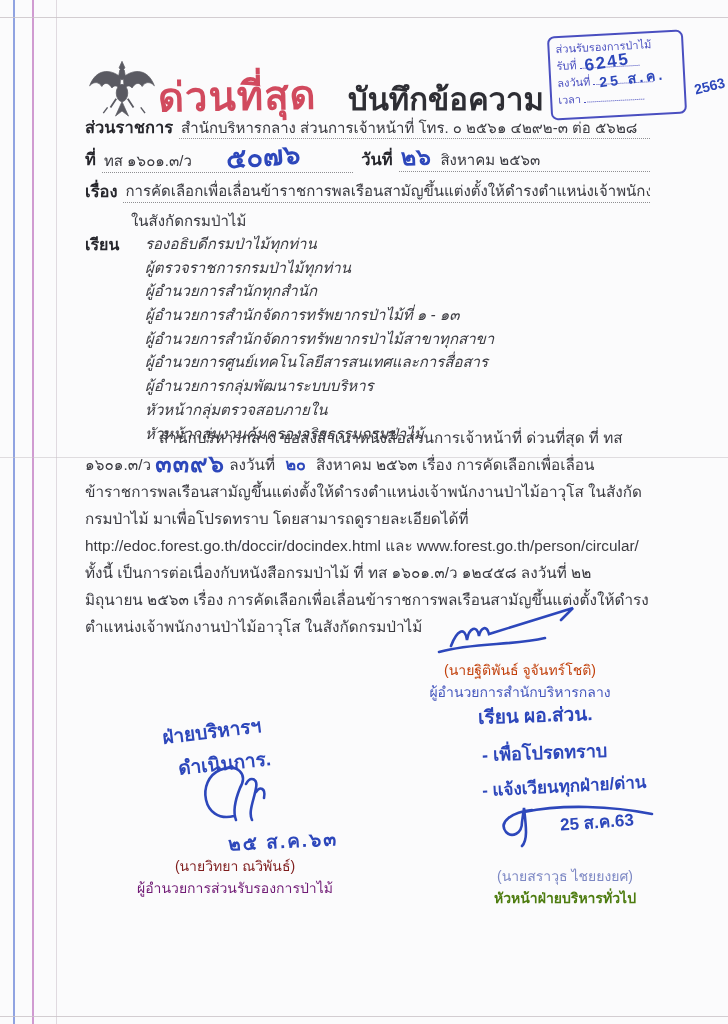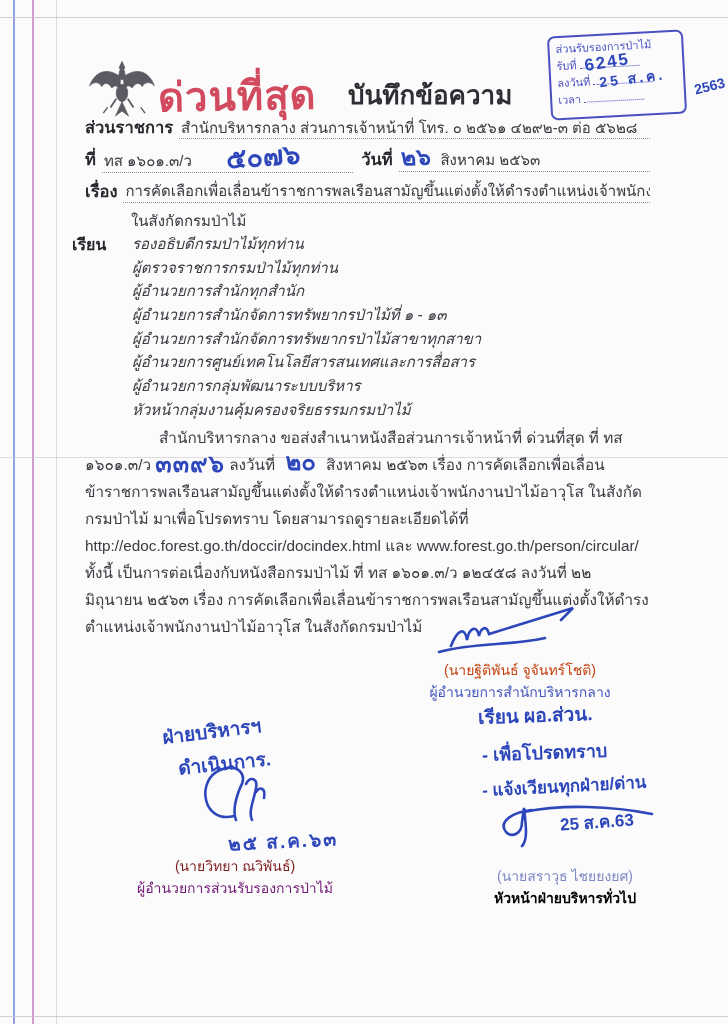--- a/index.html
+++ b/index.html
@@ -21,21 +21,21 @@
 
   
   .garuda{position:absolute;left:86px;top:56px;width:72px;height:74px;}
   .urgent{
     position:absolute;left:158px;top:64px;
     font-size:40px;font-weight:bold;color:#d14a5e;
     transform:rotate(-1deg);letter-spacing:1px;
   }
   .doc-title{
     position:absolute;left:348px;top:74px;
-    font-size:26px;font-weight:bold;color:#2e2e34;
+    font-size:31px;font-weight:bold;color:#2e2e34;
   }
 
   
   .stamp{
     position:absolute;left:549px;top:33px;width:136px;height:84px;
     border:2.5px solid #4a4fc0;border-radius:7px;
     transform:rotate(-3deg);
     color:#4a4fc0;font-size:11px;padding:3px 6px;box-sizing:border-box;
     line-height:1.55;
   }
@@ -50,32 +50,32 @@
   .rows{position:absolute;left:85px;right:78px;top:116px;}
   .frow{display:flex;align-items:center;margin-bottom:7px;font-size:15px;line-height:1.45;}
   .lbl{font-weight:bold;color:#26262c;font-size:16.5px;white-space:nowrap;}
   .dotted{border-bottom:1.5px dotted #8f8f92;flex:1;margin-left:6px;padding:0 2px;white-space:nowrap;overflow:hidden;}
   .hw{color:#2d47bb;font-weight:bold;}
   .hw-no{font-size:27px;margin-left:34px;transform:rotate(-4deg);display:inline-block;line-height:.8;}
   .hw-day{font-size:23px;margin-right:10px;transform:rotate(-2deg);display:inline-block;line-height:.8;}
   .subject-line2{margin-left:46px;font-size:15px;margin-top:-2px;}
 
   
-  .to-block{position:absolute;left:72px;top:232px;display:flex;font-size:15px;}
+  .to-block{position:absolute;left:85px;top:232px;display:flex;font-size:15px;}
   .to-lbl{font-weight:bold;font-size:16px;color:#26262c;width:60px;}
   .to-list{list-style:none;margin:0;padding:0;line-height:1.58;font-style:italic;}
 
   
   .body-par{
     position:absolute;left:85px;right:76px;top:424px;
     font-size:15.3px;line-height:1.77;text-align:left;
   }
   .body-par .indent{display:inline-block;width:74px;}
   .hw-inline-no{font-size:24px;letter-spacing:1px;line-height:.5;display:inline-block;transform:translateY(2px);}
-  .hw-inline-day{font-size:24px;line-height:.5;display:inline-block;padding:0 6px;}
+  .hw-inline-day{font-size:16px;line-height:.5;display:inline-block;padding:0 6px;}
 
   
   .sig-block{position:absolute;text-align:center;}
   .sig-director{left:390px;top:600px;width:260px;}
   .sig-name{font-size:14px;color:#c2410c;line-height:1.5;}
   .sig-title{font-size:14px;color:#4456bd;}
   .sig-svg{display:block;margin:0 auto;}
 
   .left-note{position:absolute;color:#2d47bb;font-weight:bold;}
   .ln1{left:162px;top:716px;font-size:19px;transform:rotate(-7deg);}
@@ -86,21 +86,21 @@
   .sig-left .sig-title{color:#701a75;}
   .left-sig-svg{position:absolute;left:190px;top:762px;}
 
   .rn1{left:478px;top:700px;font-size:19px;transform:rotate(-2deg);}
   .rn2{left:482px;top:738px;font-size:18px;transform:rotate(-2deg);}
   .rn3{left:482px;top:772px;font-size:17px;transform:rotate(-3deg);}
   .right-sig-svg{position:absolute;left:492px;top:792px;}
   .rn-date{left:560px;top:808px;font-size:17px;transform:rotate(-4deg);}
   .sig-right{left:440px;top:866px;width:250px;}
   .sig-right .sig-name{color:#7d88c4;}
-  .sig-right .sig-title{color:#000000;font-weight:bold;}
+  .sig-right .sig-title{color:#4d7c0f;font-weight:bold;}
 </style>
 </head>
 <body>
 
 <div class="page">
 
   <div class="vline vline-blue"></div>
   <div class="vline vline-pink"></div>
   <div class="vline vline-gray"></div>
   <div class="hline hline-top"></div>
@@ -156,20 +156,21 @@
   <div class="to-block">
     <span class="to-lbl">เรียน</span>
     <ul class="to-list">
       <li>รองอธิบดีกรมป่าไม้ทุกท่าน</li>
       <li>ผู้ตรวจราชการกรมป่าไม้ทุกท่าน</li>
       <li>ผู้อำนวยการสำนักทุกสำนัก</li>
       <li>ผู้อำนวยการสำนักจัดการทรัพยากรป่าไม้ที่ ๑ - ๑๓</li>
       <li>ผู้อำนวยการสำนักจัดการทรัพยากรป่าไม้สาขาทุกสาขา</li>
       <li>ผู้อำนวยการศูนย์เทคโนโลยีสารสนเทศและการสื่อสาร</li>
       <li>ผู้อำนวยการกลุ่มพัฒนาระบบบริหาร</li>
+      <li>หัวหน้ากลุ่มตรวจสอบภายใน</li>
       <li>หัวหน้ากลุ่มงานคุ้มครองจริยธรรมกรมป่าไม้</li>
     </ul>
   </div>
 
   <div class="body-par">
     <span class="indent"></span><span>สำนักบริหารกลาง ขอส่งสำเนาหนังสือส่วนการเจ้าหน้าที่ ด่วนที่สุด ที่ ทส ๑๖๐๑.๓/ว </span><span class="hw hw-inline-no">๓๓๙๖</span><span> ลงวันที่ </span><span class="hw hw-inline-day">๒๐</span><span> สิงหาคม ๒๕๖๓ เรื่อง การคัดเลือกเพื่อเลื่อนข้าราชการพลเรือนสามัญขึ้นแต่งตั้งให้ดำรงตำแหน่งเจ้าพนักงานป่าไม้อาวุโส ในสังกัดกรมป่าไม้ มาเพื่อโปรดทราบ โดยสามารถดูรายละเอียดได้ที่ http://edoc.forest.go.th/doccir/docindex.html และ www.forest.go.th/person/circular/ ทั้งนี้ เป็นการต่อเนื่องกับหนังสือกรมป่าไม้ ที่ ทส ๑๖๐๑.๓/ว ๑๒๔๕๘ ลงวันที่ ๒๒ มิถุนายน ๒๕๖๓ เรื่อง การคัดเลือกเพื่อเลื่อนข้าราชการพลเรือนสามัญขึ้นแต่งตั้งให้ดำรงตำแหน่งเจ้าพนักงานป่าไม้อาวุโส ในสังกัดกรมป่าไม้</span>
   </div>
 
   <div class="sig-block sig-director">
     <svg class="sig-svg" width="190" height="60" viewBox="0 0 190 60">

